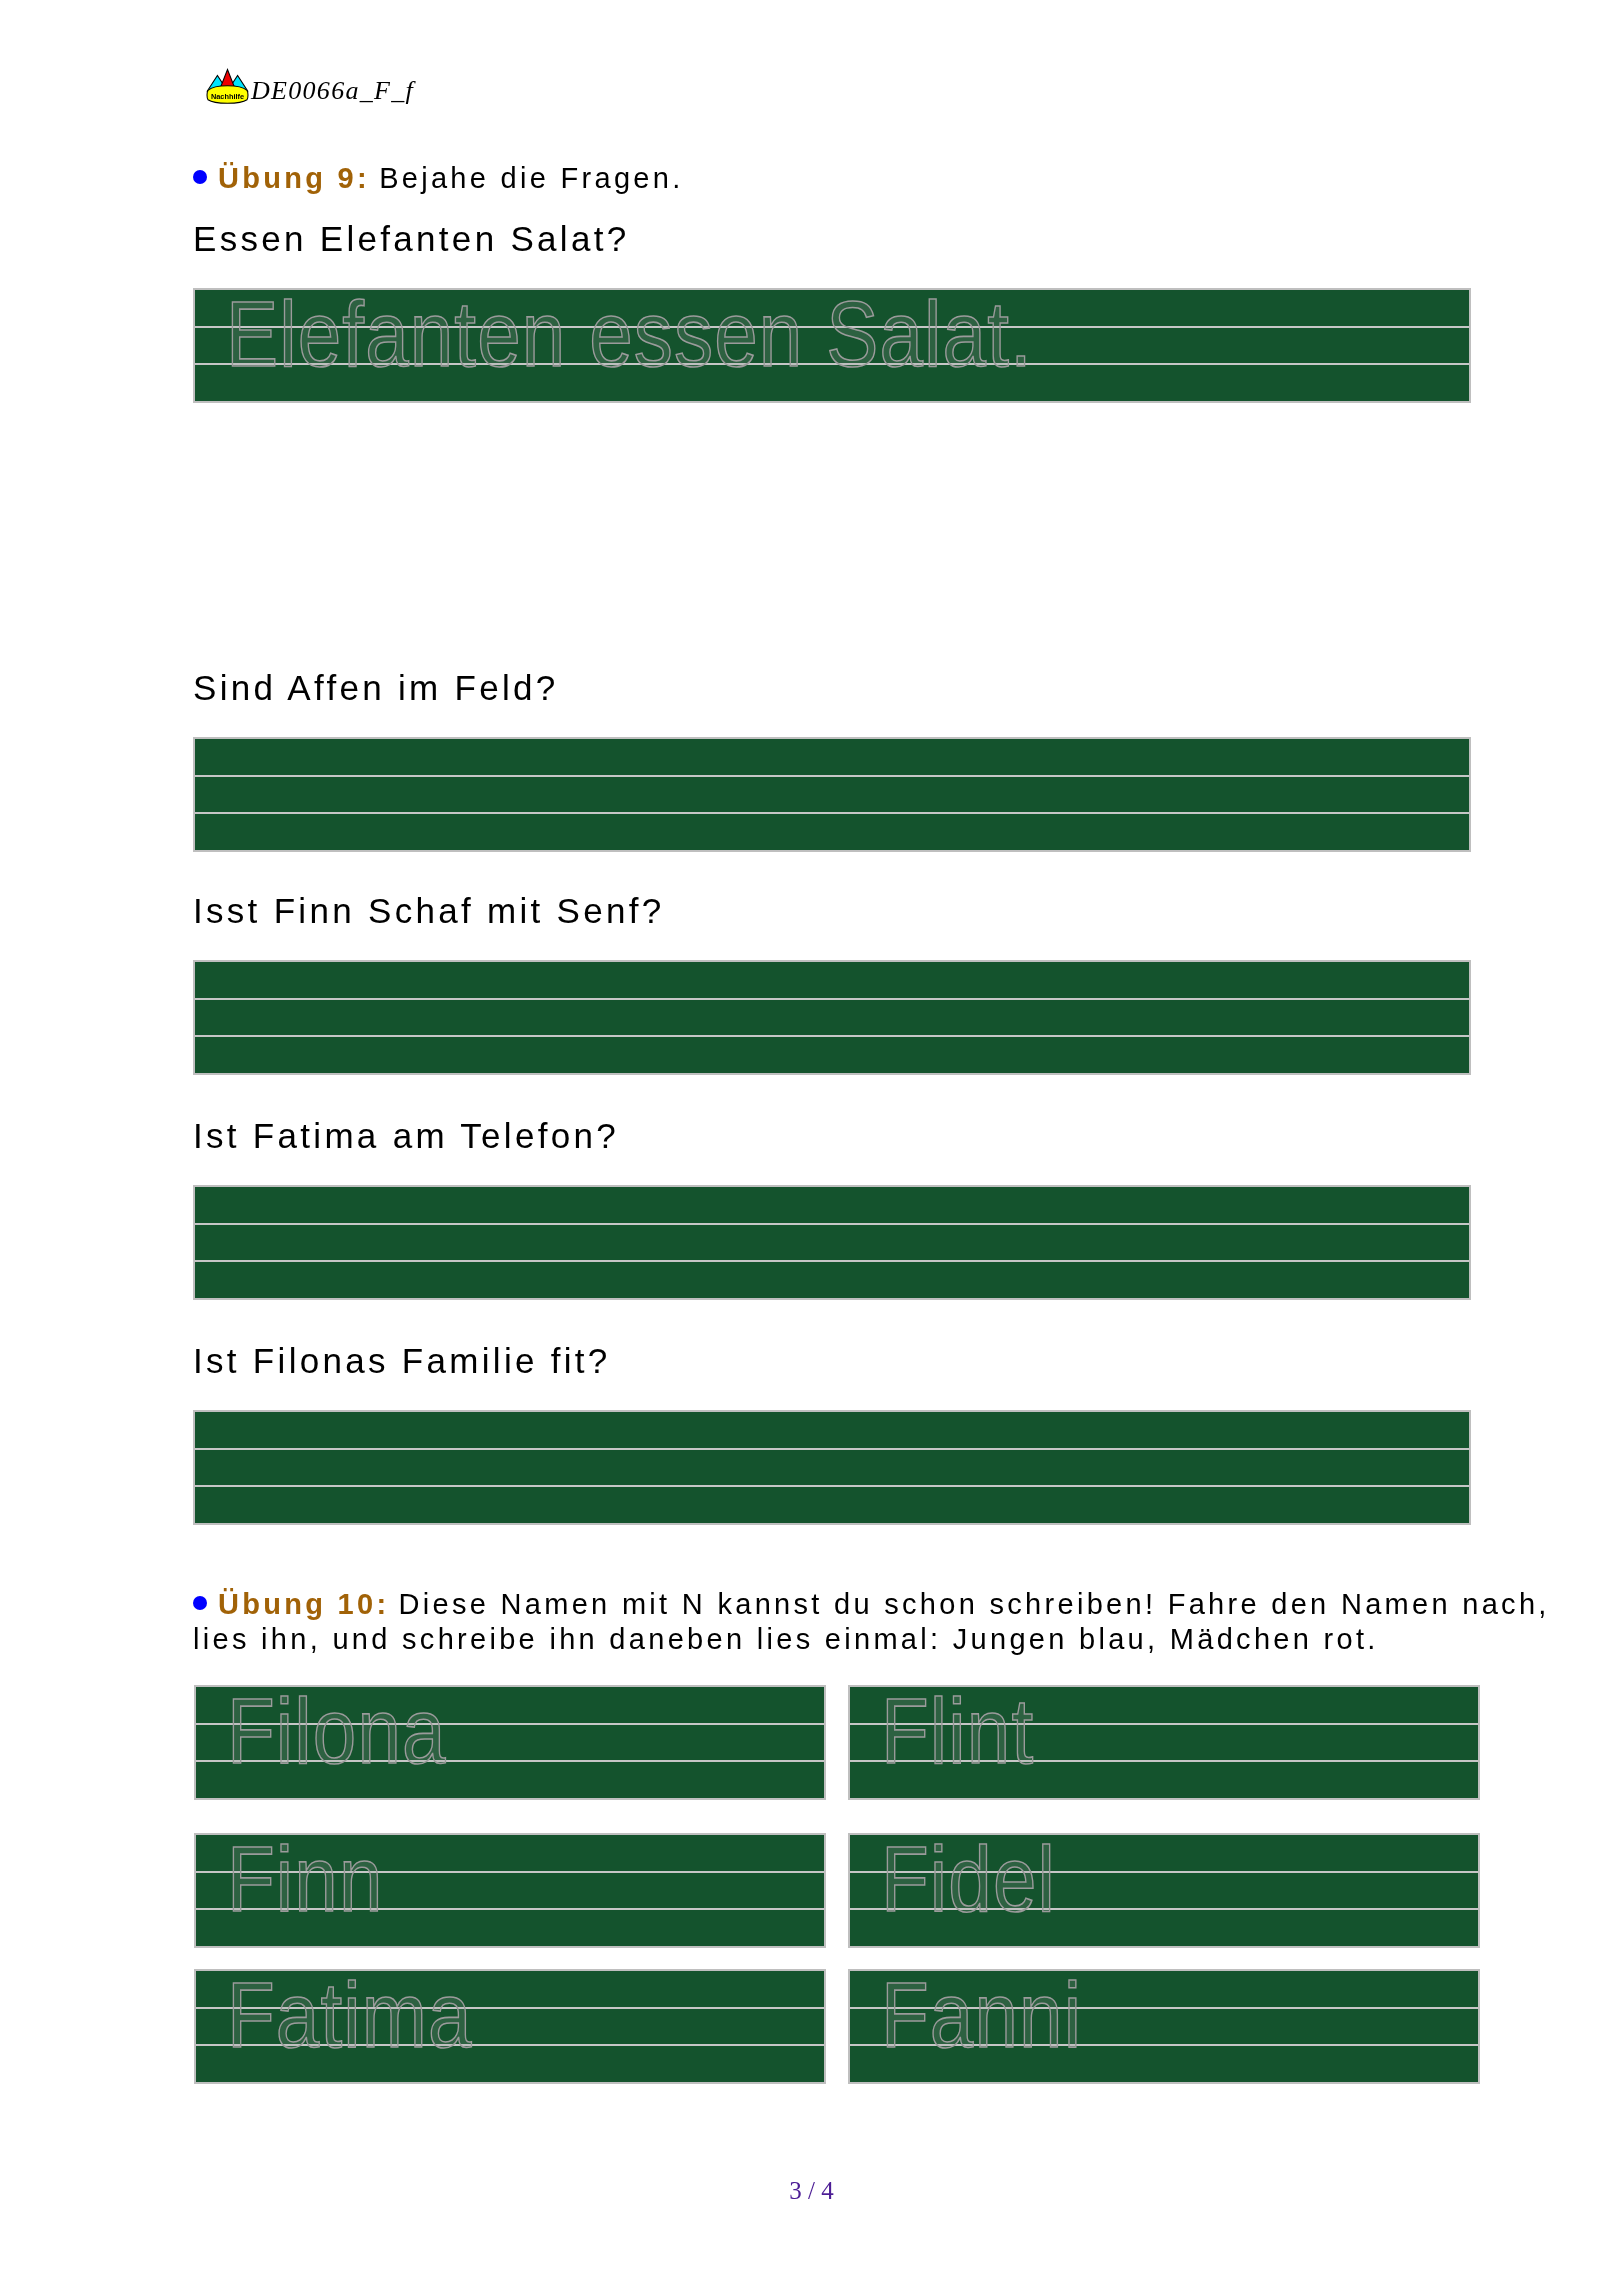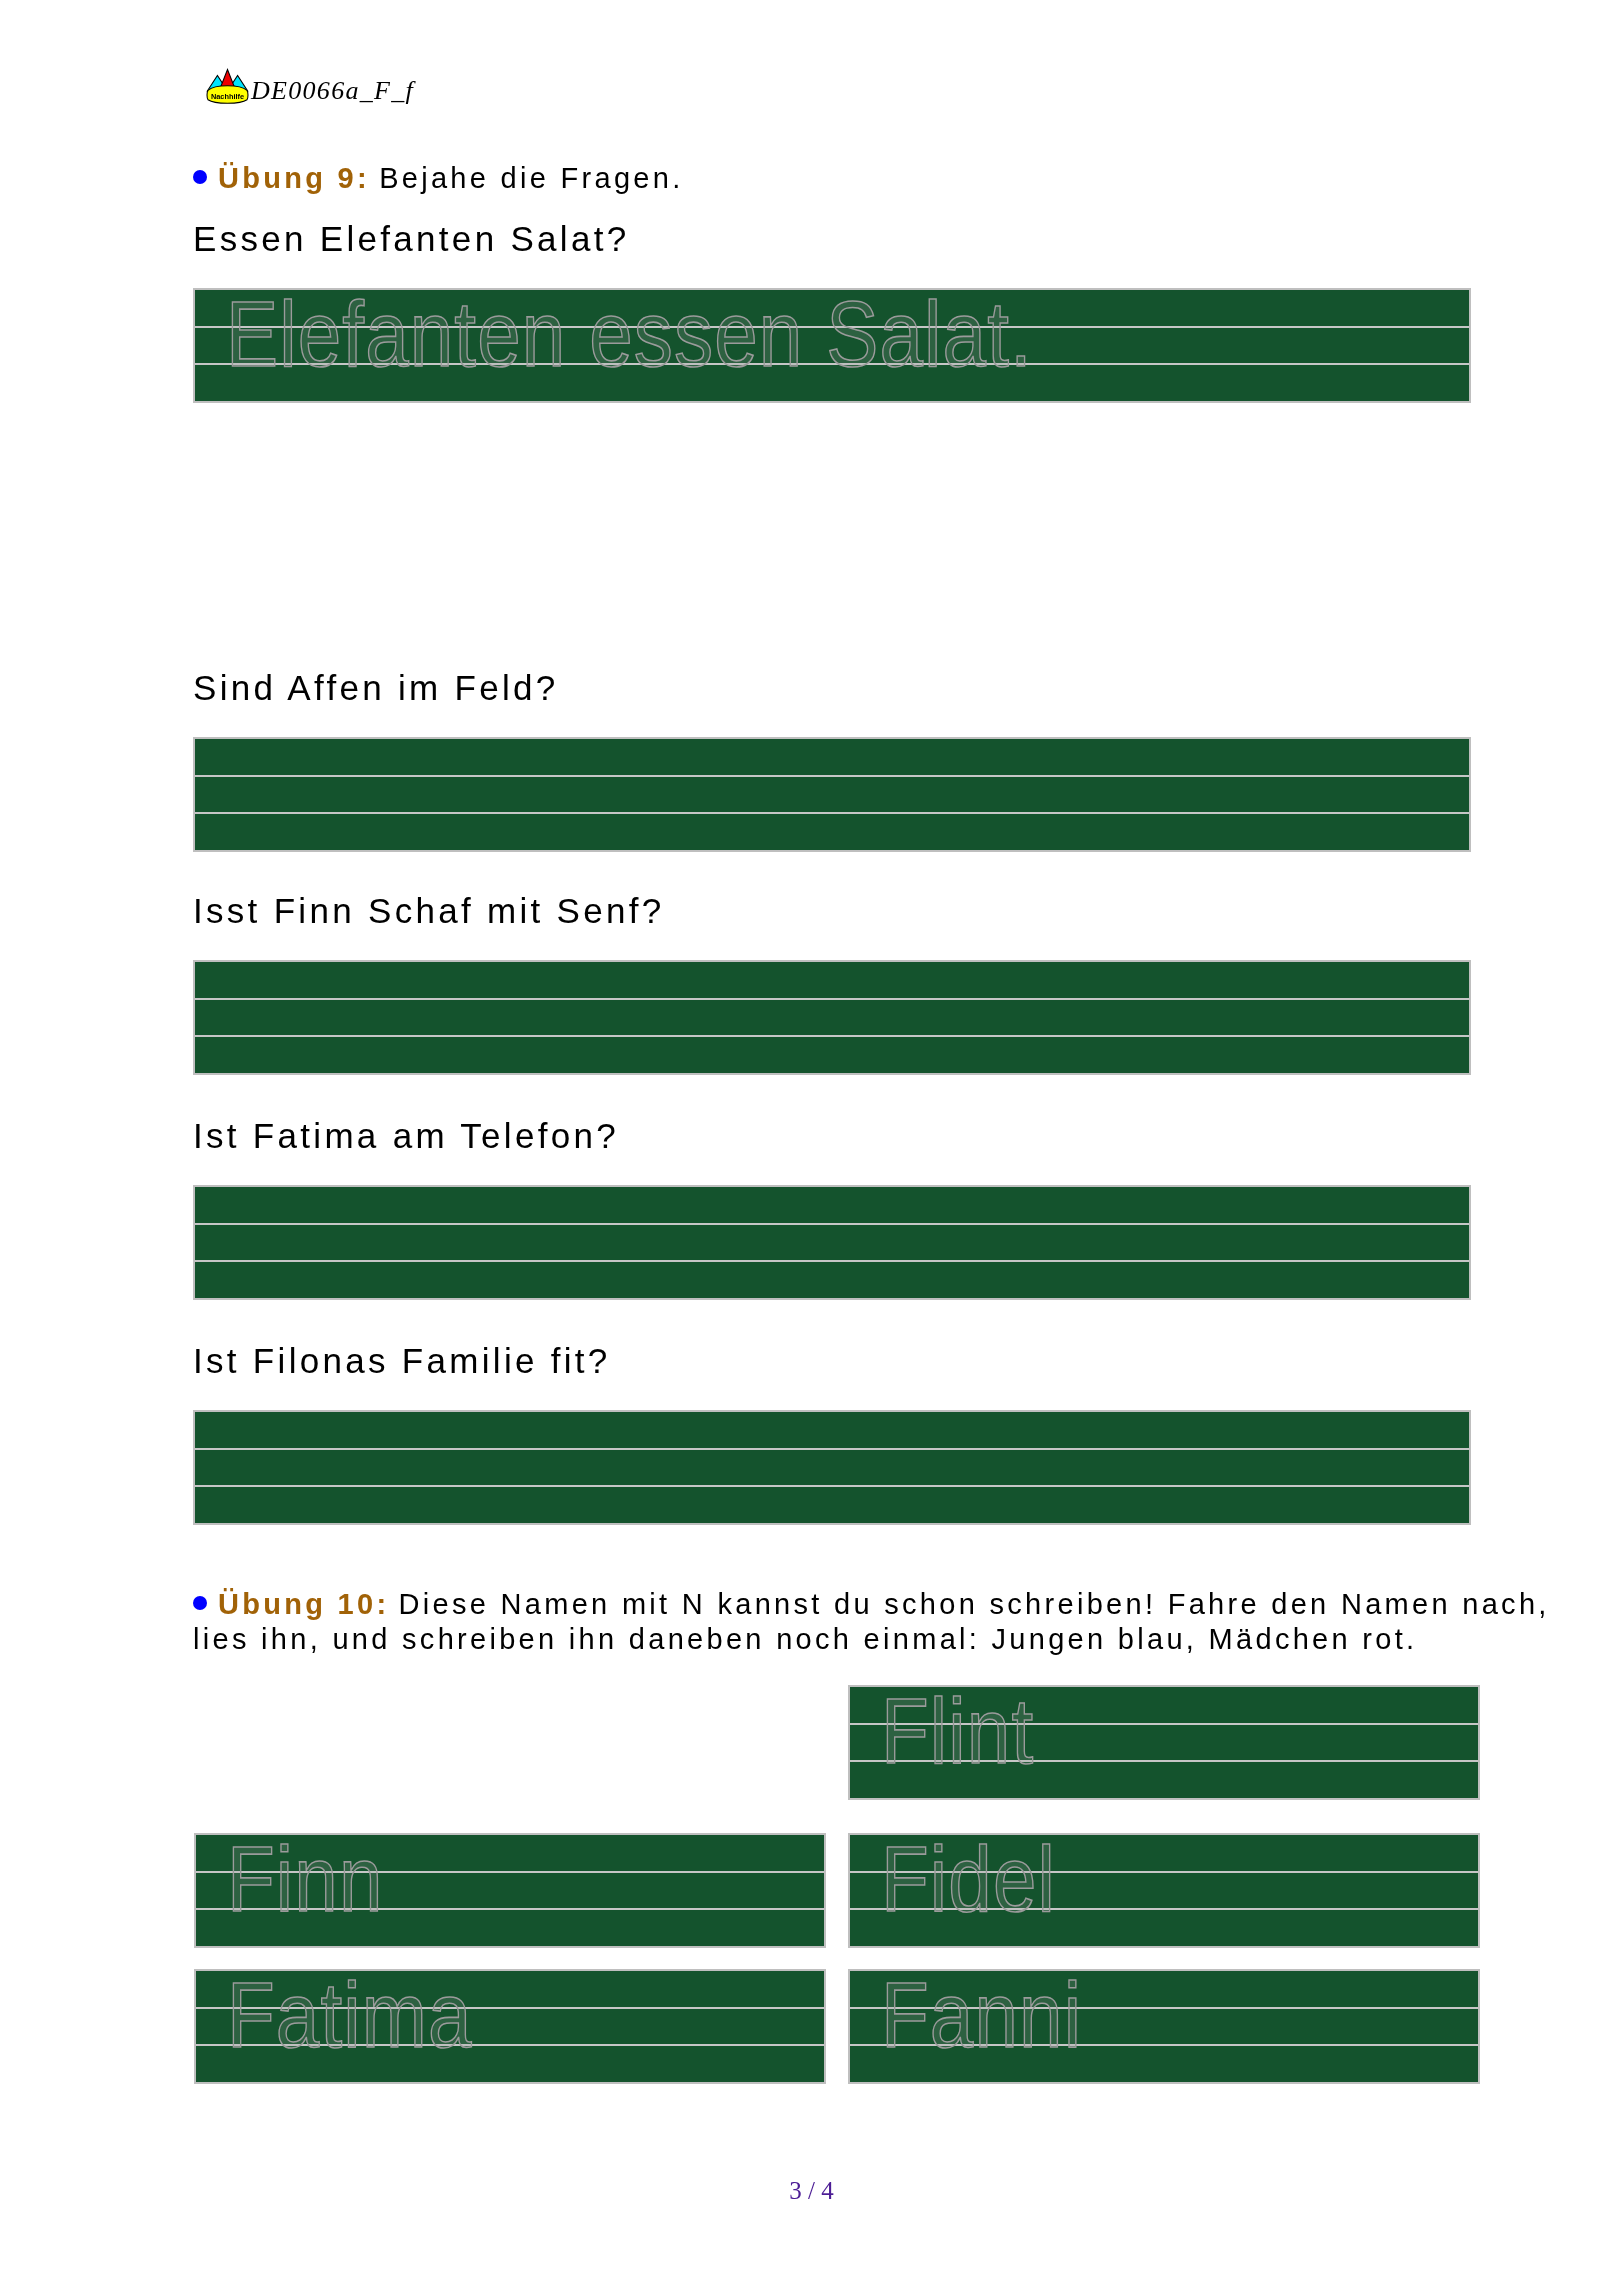--- a/index.html
+++ b/index.html
@@ -158,23 +158,30 @@
       <div class="rule r1"></div>
       <div class="rule r2"></div>
       <span class="trace"></span>
     </div>
   </div>
 
   <div class="ex-wrap" style="top:1587px;">
     <div class="ex-row">
       <span class="bullet"></span><span class="ex-title">Übung 10:</span><span>Diese Namen mit N kannst du schon schreiben! Fahre den Namen nach,</span>
     </div>
-    <div class="ex-row">lies ihn, und schreiben ihn daneben noch einmal: Jungen blau, Mädchen rot.</div>
-  </div>
-
+    <div class="ex-row">lies ihn, und schreibe ihn daneben lies einmal: Jungen blau, Mädchen rot.</div>
+  </div>
+
+  <div class="name-box" style="left:194px; top:1685px;">
+    <div class="ruled-box">
+      <div class="rule r1"></div>
+      <div class="rule r2"></div>
+      <span class="trace">Filona</span>
+    </div>
+  </div>
   <div class="name-box" style="left:848px; top:1685px;">
     <div class="ruled-box">
       <div class="rule r1"></div>
       <div class="rule r2"></div>
       <span class="trace">Flint</span>
     </div>
   </div>
   <div class="name-box" style="left:194px; top:1833px;">
     <div class="ruled-box">
       <div class="rule r1"></div>

